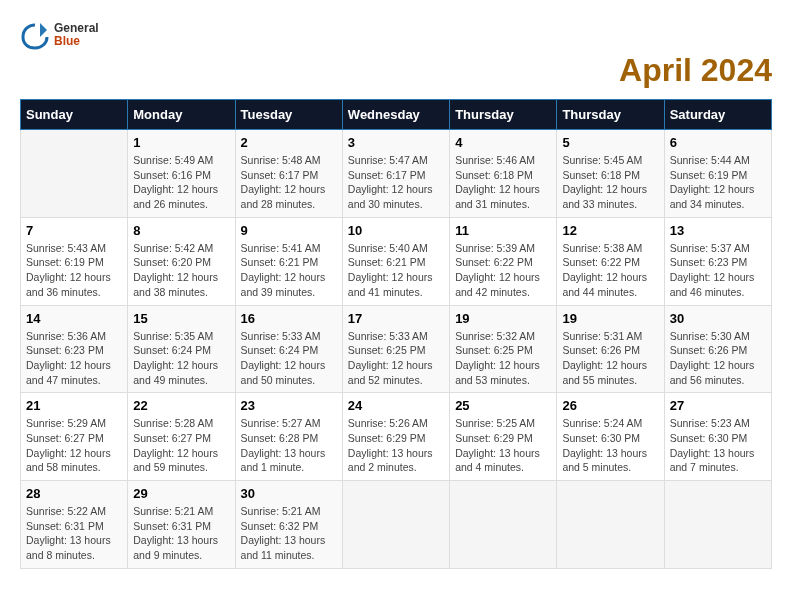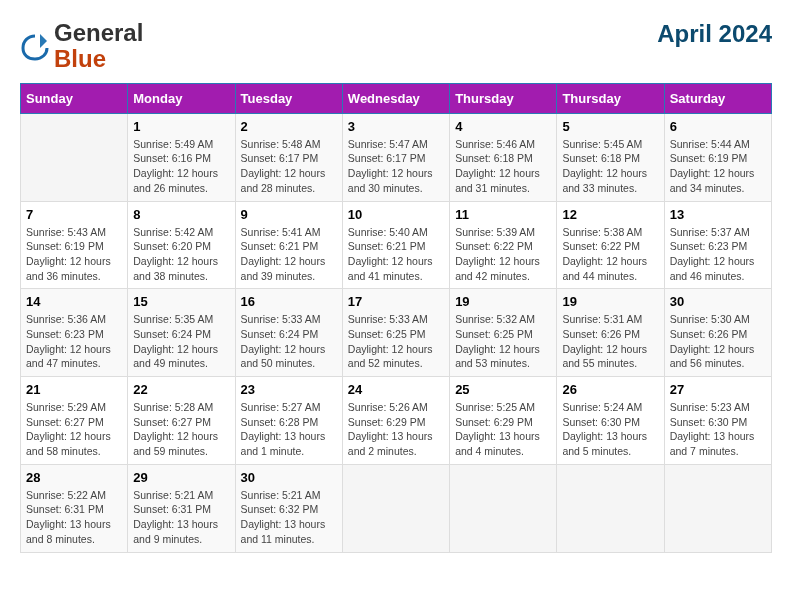--- a/index.html
+++ b/index.html
@@ -16,50 +16,51 @@
       align-items: flex-start;
       margin-bottom: 10px;
     }
     .logo {
       display: flex;
       align-items: center;
     }
     .logo-text {
       display: flex;
       flex-direction: column;
-      font-size: 24px;
+      font-size: 12px;
       font-weight: bold;
       line-height: 1.1;
     }
     .logo-general { color: #333; }
     .logo-blue { color: #c2410c; }
     .logo-icon {
       width: 30px;
       height: 30px;
       margin-right: 4px;
     }
     .title-area {
       text-align: right;
     }
     .main-title {
-      font-size: 24px;
-      font-weight: bold;
-      color: #0c4a6e;
+      font-size: 32px;
+      font-weight: bold;
+      color: #a16207;
+      margin-top: 32px;
     }
     .subtitle {
       font-size: 16px;
       color: #555;
     }
     table {
       width: 100%;
       border-collapse: collapse;
       font-size: 11px;
     }
     thead tr {
-      background-color: #a21caf;
+      background-color: #0f172a;
       color: white;
       margin-left: 21px;
     }
     thead th {
       padding: 7px 5px;
       text-align: left;
       font-size: 13px;
       font-weight: bold;
       border: 1px solid #2979b5;
     }

